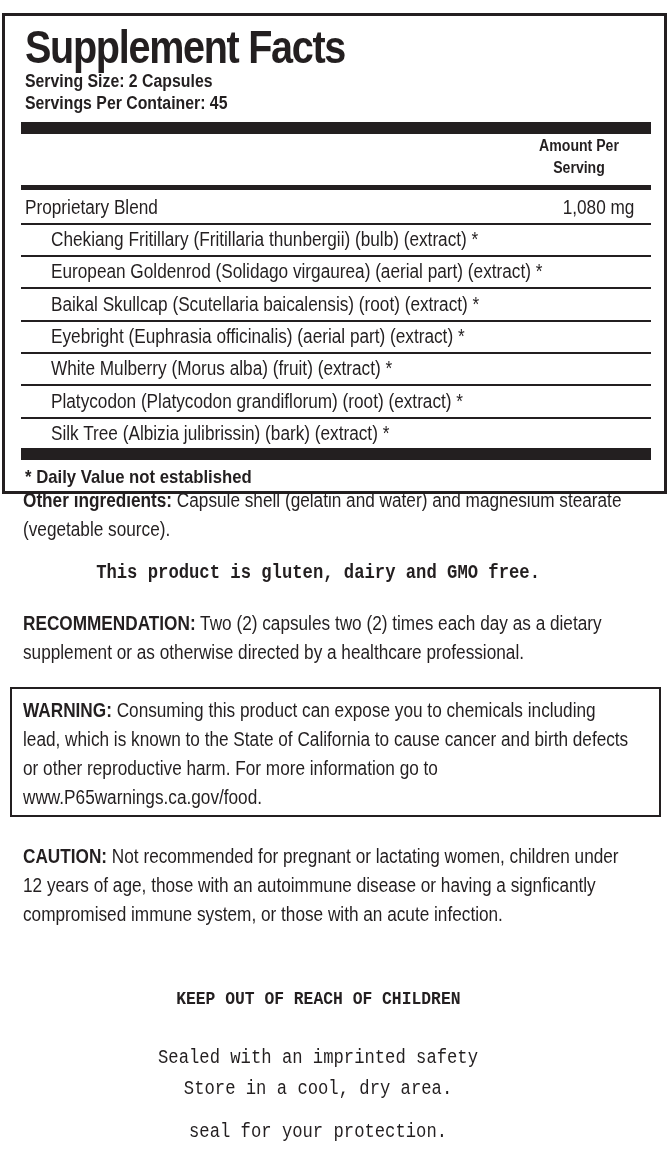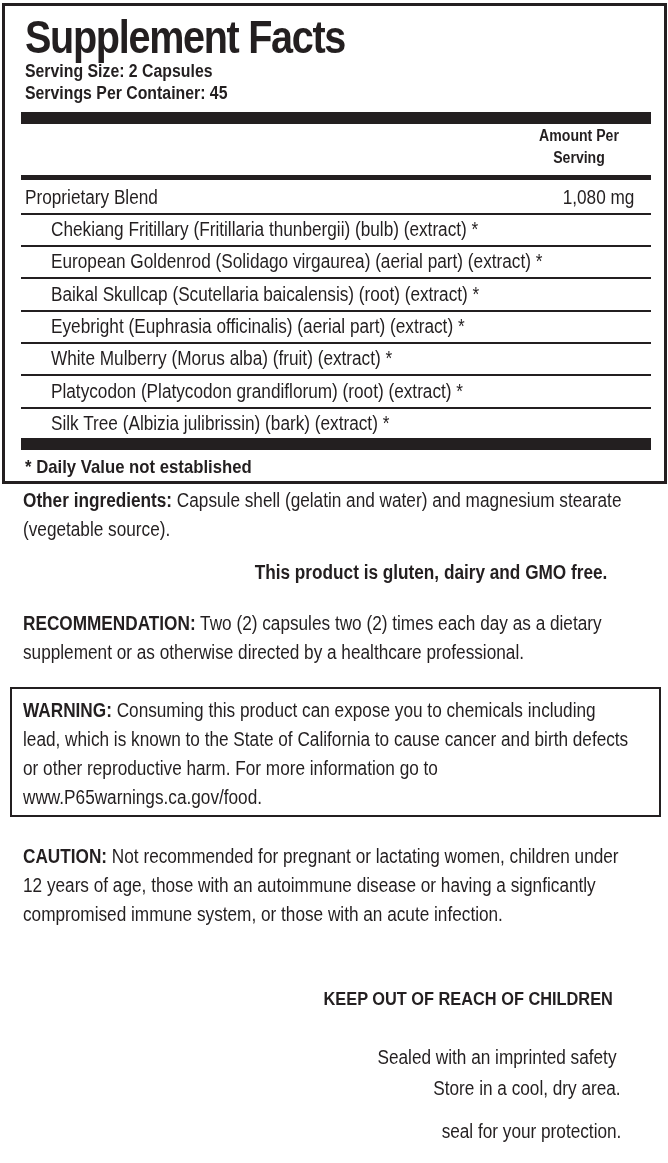--- a/index.html
+++ b/index.html
@@ -3,21 +3,21 @@
 <meta charset="utf-8">
 <style>
   html, body { margin: 0; padding: 0; background: #ffffff; }
   body {
     width: 668px; height: 1163px; position: relative; overflow: hidden;
     font-family: "Liberation Sans", sans-serif; color: #231f20;
   }
 
   
   .facts-box {
-    position: absolute; left: 2px; top: 3px; width: 659px; height: 475px;
+    position: absolute; left: 2px; top: 13px; width: 659px; height: 475px;
     border: 3px solid #231f20; box-sizing: content-box;
   }
   .title {
     position: absolute; left: 20px; top: 4px;
     font-size: 46px; font-weight: bold; letter-spacing: -1.5px;
     transform: scaleX(0.86); transform-origin: 0 0; white-space: nowrap;
   }
   .serving {
     position: absolute; left: 20px; font-size: 18px; font-weight: bold;
     transform: scaleX(0.88); transform-origin: 0 0; white-space: nowrap;
@@ -47,21 +47,21 @@
     transform: scaleX(0.88); transform-origin: 0 0; white-space: nowrap;
   }
 
   
   .para {
     position: absolute; left: 23px; width: 720px; font-size: 20px; line-height: 29px;
     transform: scaleX(0.86); transform-origin: 0 0;
   }
   .para b { font-weight: bold; }
   .center-line {
-    position: absolute; left: 0; width: 636px; text-align: right; font-size: 20px;
+    position: absolute; left: 0; width: 636px; text-align: center; font-size: 20px; font-family: Liberation Mono, monospace;
   }
   .center-line span { display: inline-block; transform: scaleX(0.86); white-space: nowrap; }
   .warn-box {
     position: absolute; left: 10px; top: 687px; width: 651px; height: 130px;
     border: 2px solid #231f20; box-sizing: border-box;
   }
 </style>
 </head>
 <body>
 

